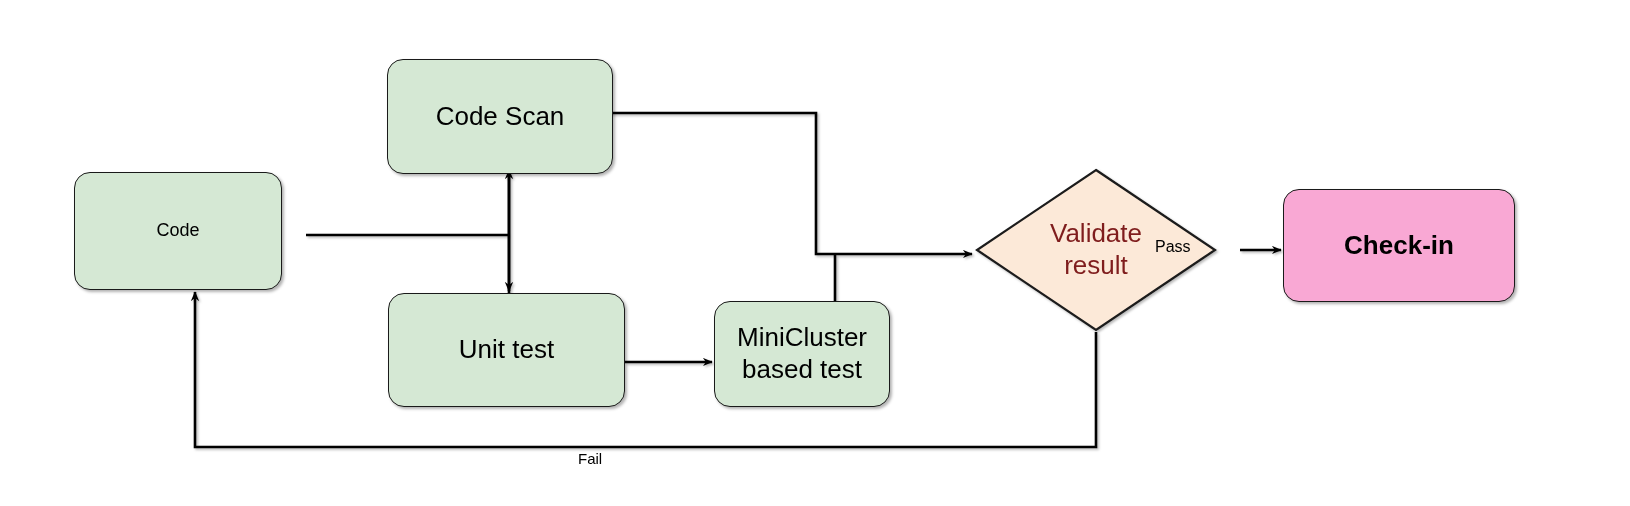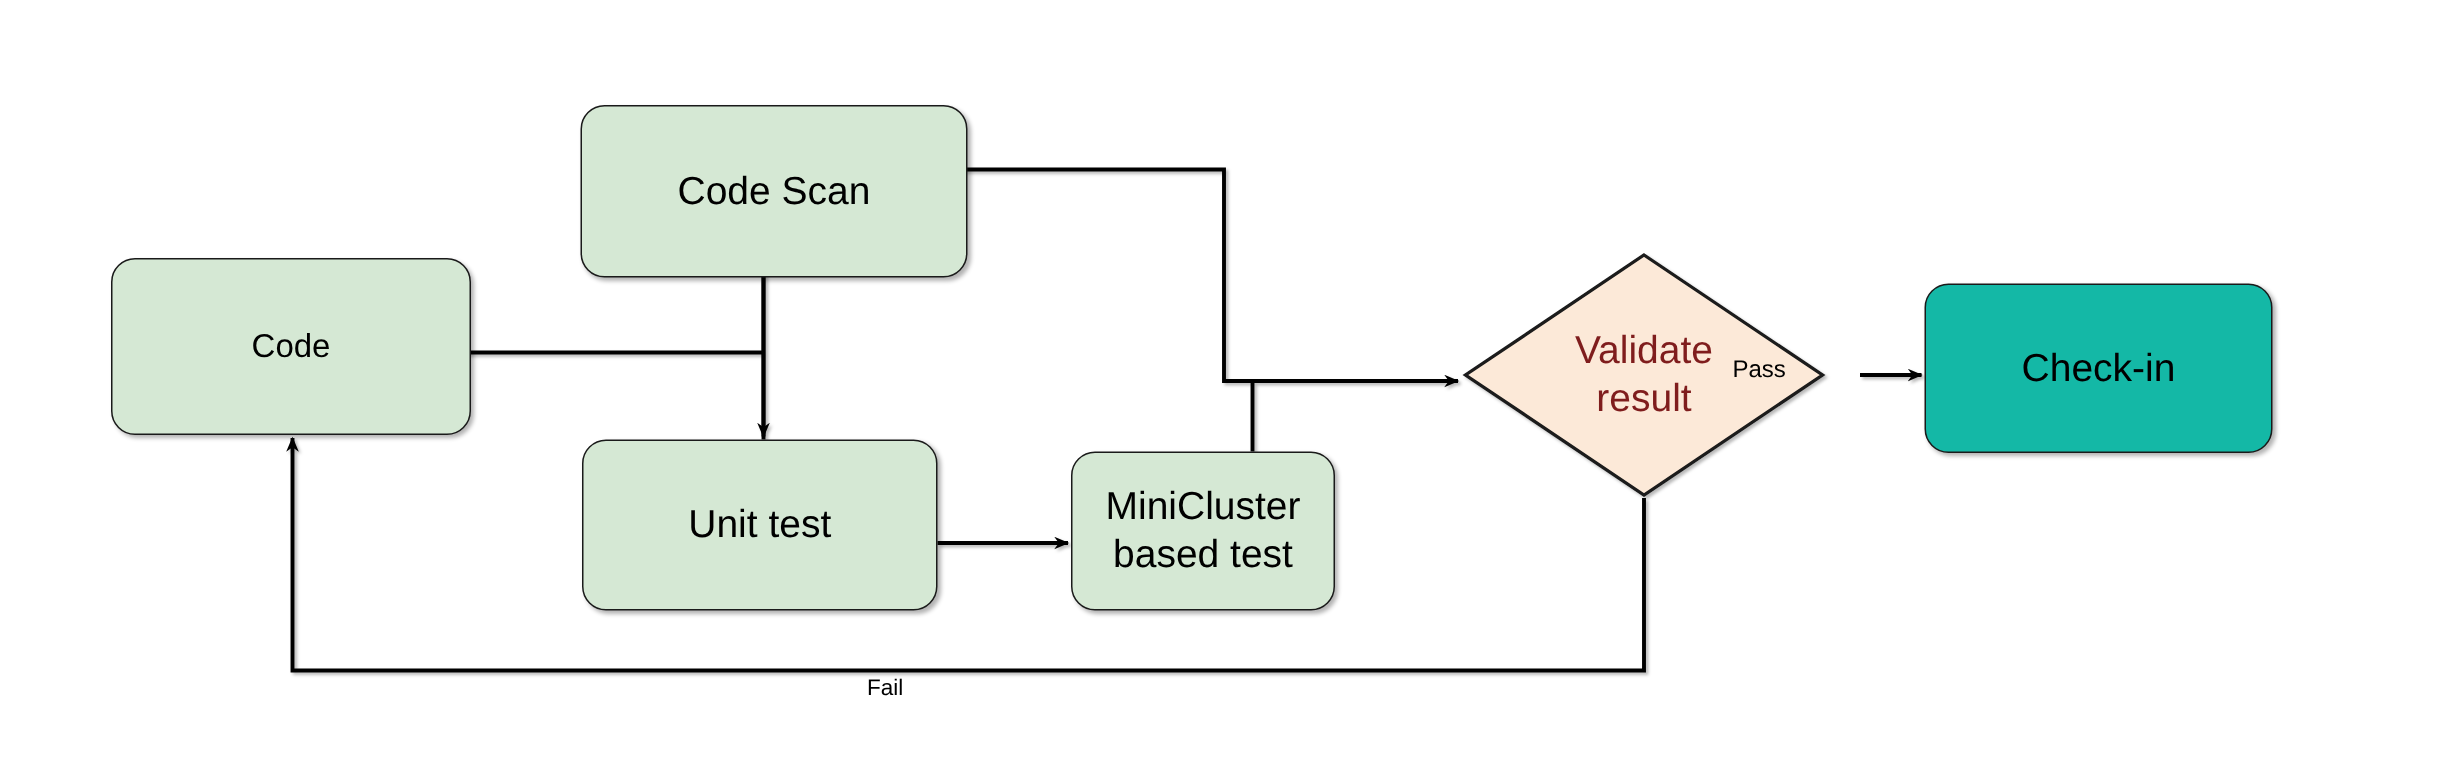--- a/index.html
+++ b/index.html
@@ -36,21 +36,22 @@
     border: 1.6px solid #1a1a1a;
     border-radius: 16px;
     box-shadow: 2px 2px 3px rgba(0,0,0,0.30);
     line-height: 1.22;
     white-space: pre-line;
   }
   .node.process {
     background: #d5e8d4;
   }
   .node.terminal {
-    background: #14b8a6;
+    background: #f9a8d4;
+    font-weight: bold;
   }
   .decision-wrap {
     position: absolute;
   }
   .decision-wrap svg {
     position: absolute;
     left: 0;
     top: 0;
     overflow: visible;
   }
@@ -106,23 +107,23 @@
       <path d="M605,113 L816,113 L816,254 L972,254" marker-end="url(#arrow)"></path>
 
       <path d="M835,301 L835,254"></path>
 
       <path d="M1240,250 L1281,250" marker-end="url(#arrow)"></path>
 
       <path d="M1096,332 L1096,447 L195,447 L195,292" marker-end="url(#arrow)"></path>
     </g>
   </svg>
 
-  <div class="node process" style="left:74px; top:172px; width:240px; height:118px; font-size:22px;">Code</div>
+  <div class="node process" style="left:74px; top:172px; width:208px; height:118px; font-size:18px;">Code</div>
 
-  <div class="node process" style="left:387px; top:70px; width:258px; height:115px; font-size:26px;">Code Scan</div>
+  <div class="node process" style="left:387px; top:59px; width:226px; height:115px; font-size:26px;">Code Scan</div>
 
   <div class="node process" style="left:388px; top:293px; width:237px; height:114px; font-size:26px;">Unit test</div>
 
   <div class="node process" style="left:714px; top:301px; width:176px; height:106px; font-size:26px;">MiniCluster
 based test</div>
 
   <div class="decision-wrap" style="left:975px; top:168px; width:242px; height:164px;">
     <svg width="242" height="164" viewBox="0 0 242 164" xmlns="http://www.w3.org/2000/svg">
       <polygon points="121,2 240,82 121,162 2,82" fill="#fce9d8" stroke="#1a1a1a" stroke-width="2.2" filter="url(#edgeshadow)"></polygon>
     </svg>

